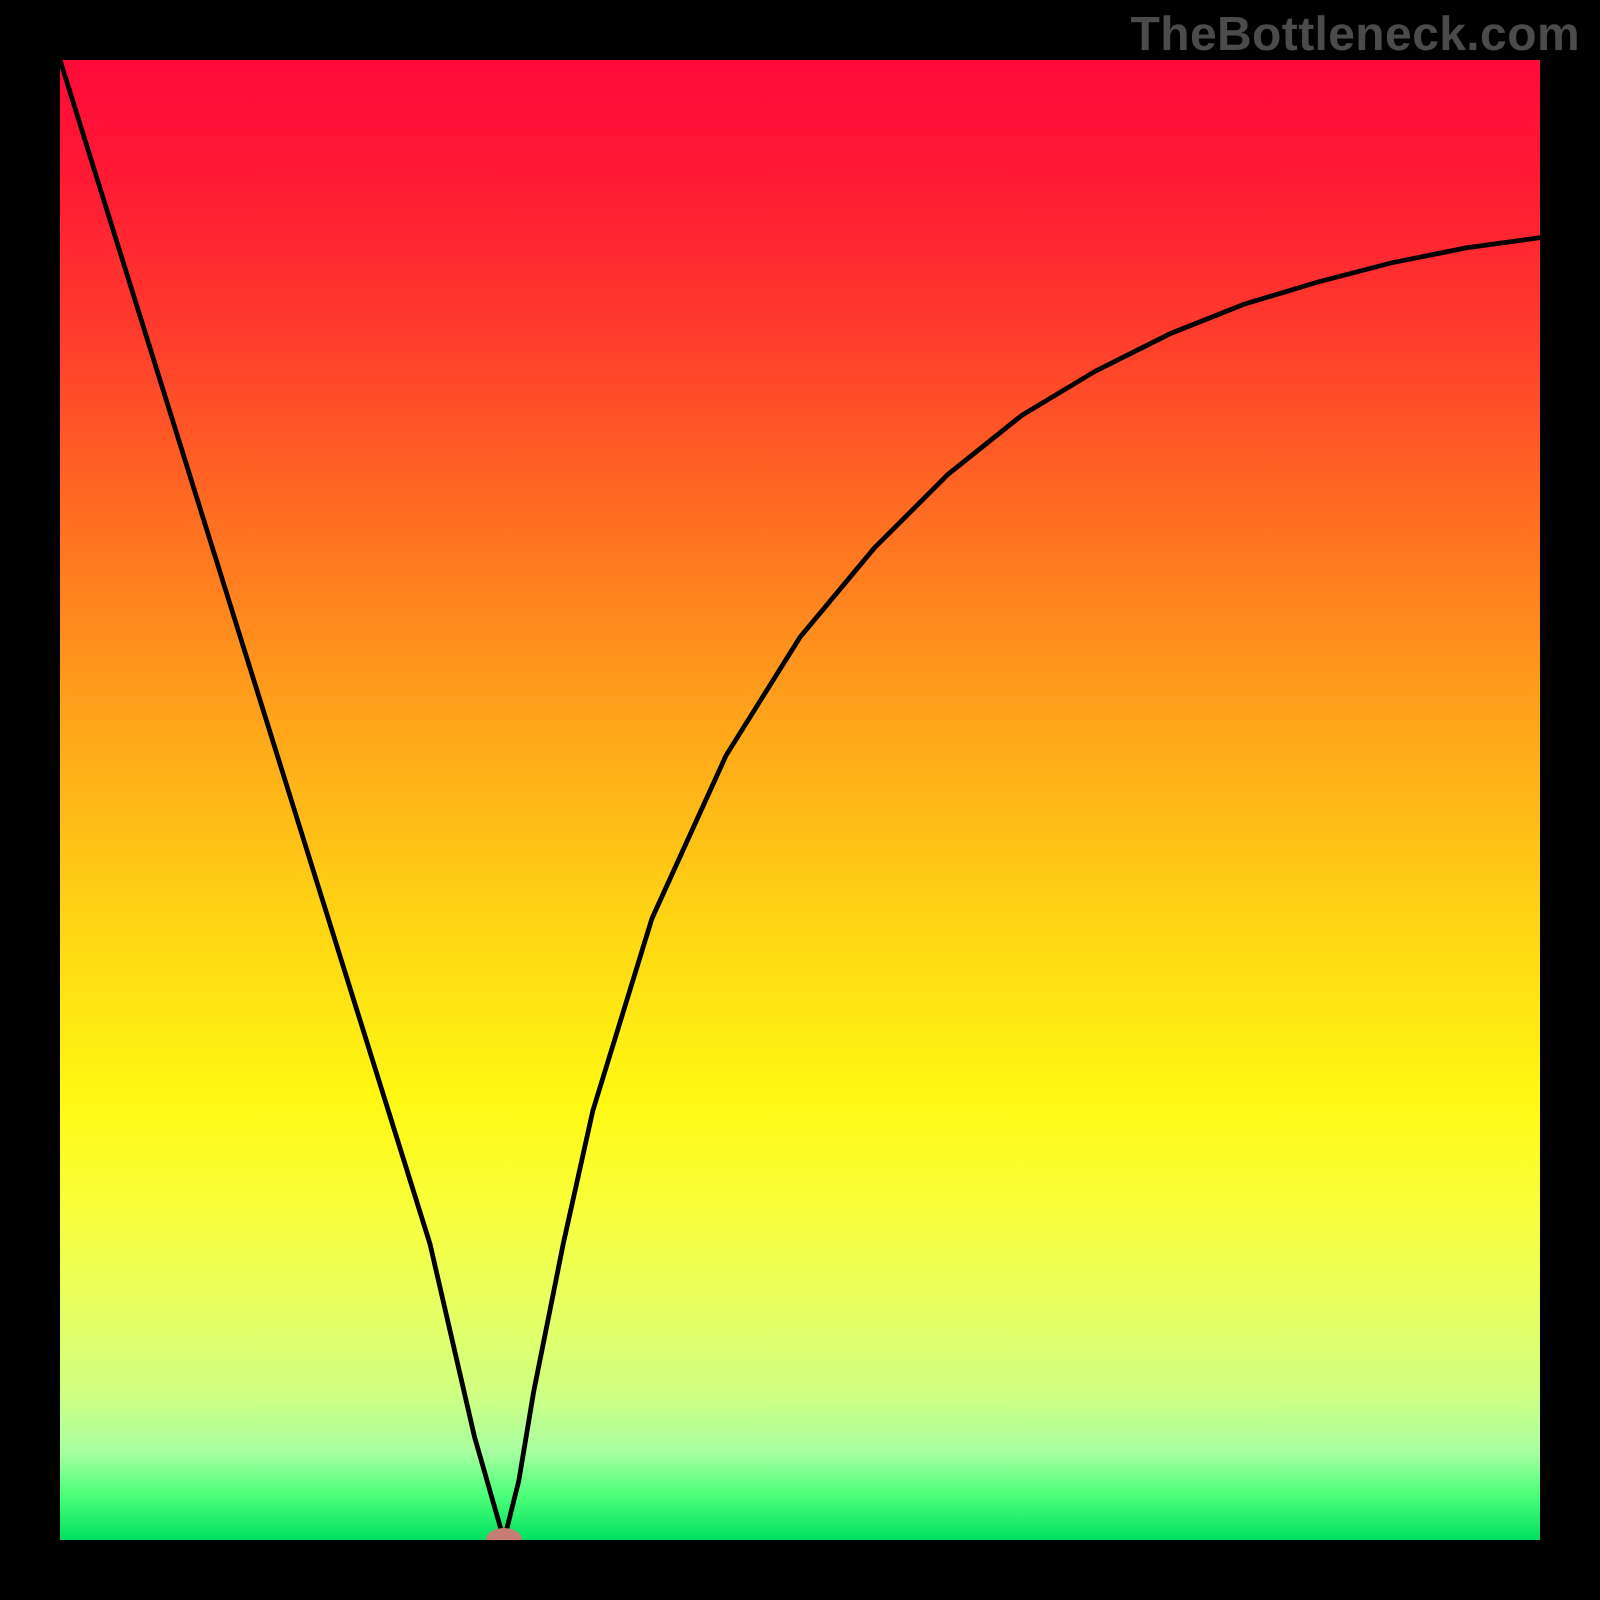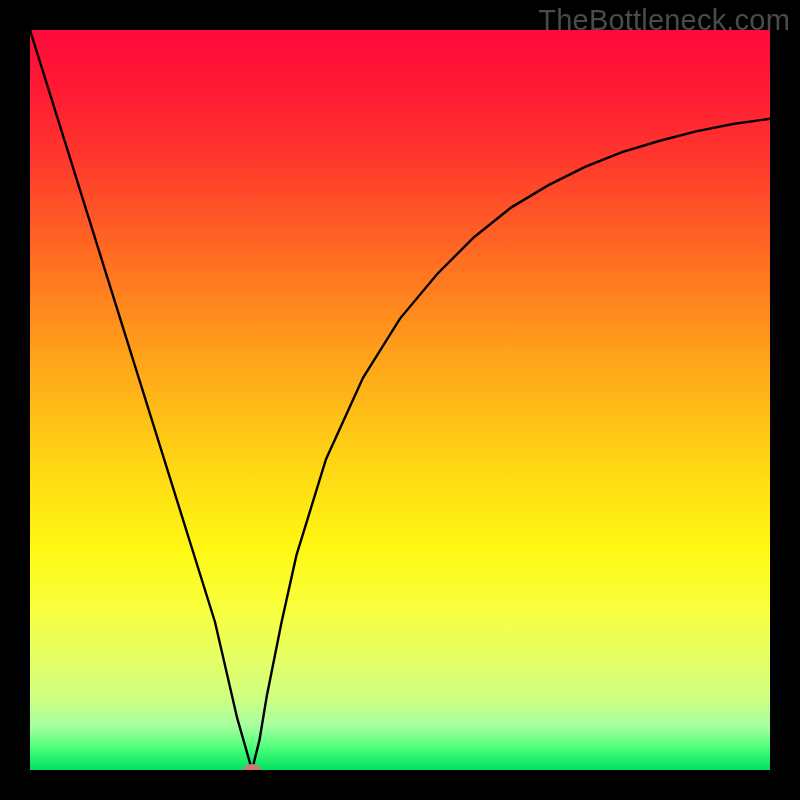--- a/index.html
+++ b/index.html
@@ -15,22 +15,22 @@
     position: relative;
     width: 800px;
     height: 800px;
     background: #000;
   }
   .watermark {
     position: absolute;
     top: 4px;
     right: 10px;
     color: #4b4b4b;
-    font-size: 29px;
-    font-weight: 400;
+    font-size: 24px;
+    font-weight: 700;
     letter-spacing: 0.2px;
     z-index: 10;
   }
   .plot-area {
     position: absolute;
     left: 30px;
     top: 30px;
     width: 740px;
     height: 740px;
     background: linear-gradient(to bottom,

